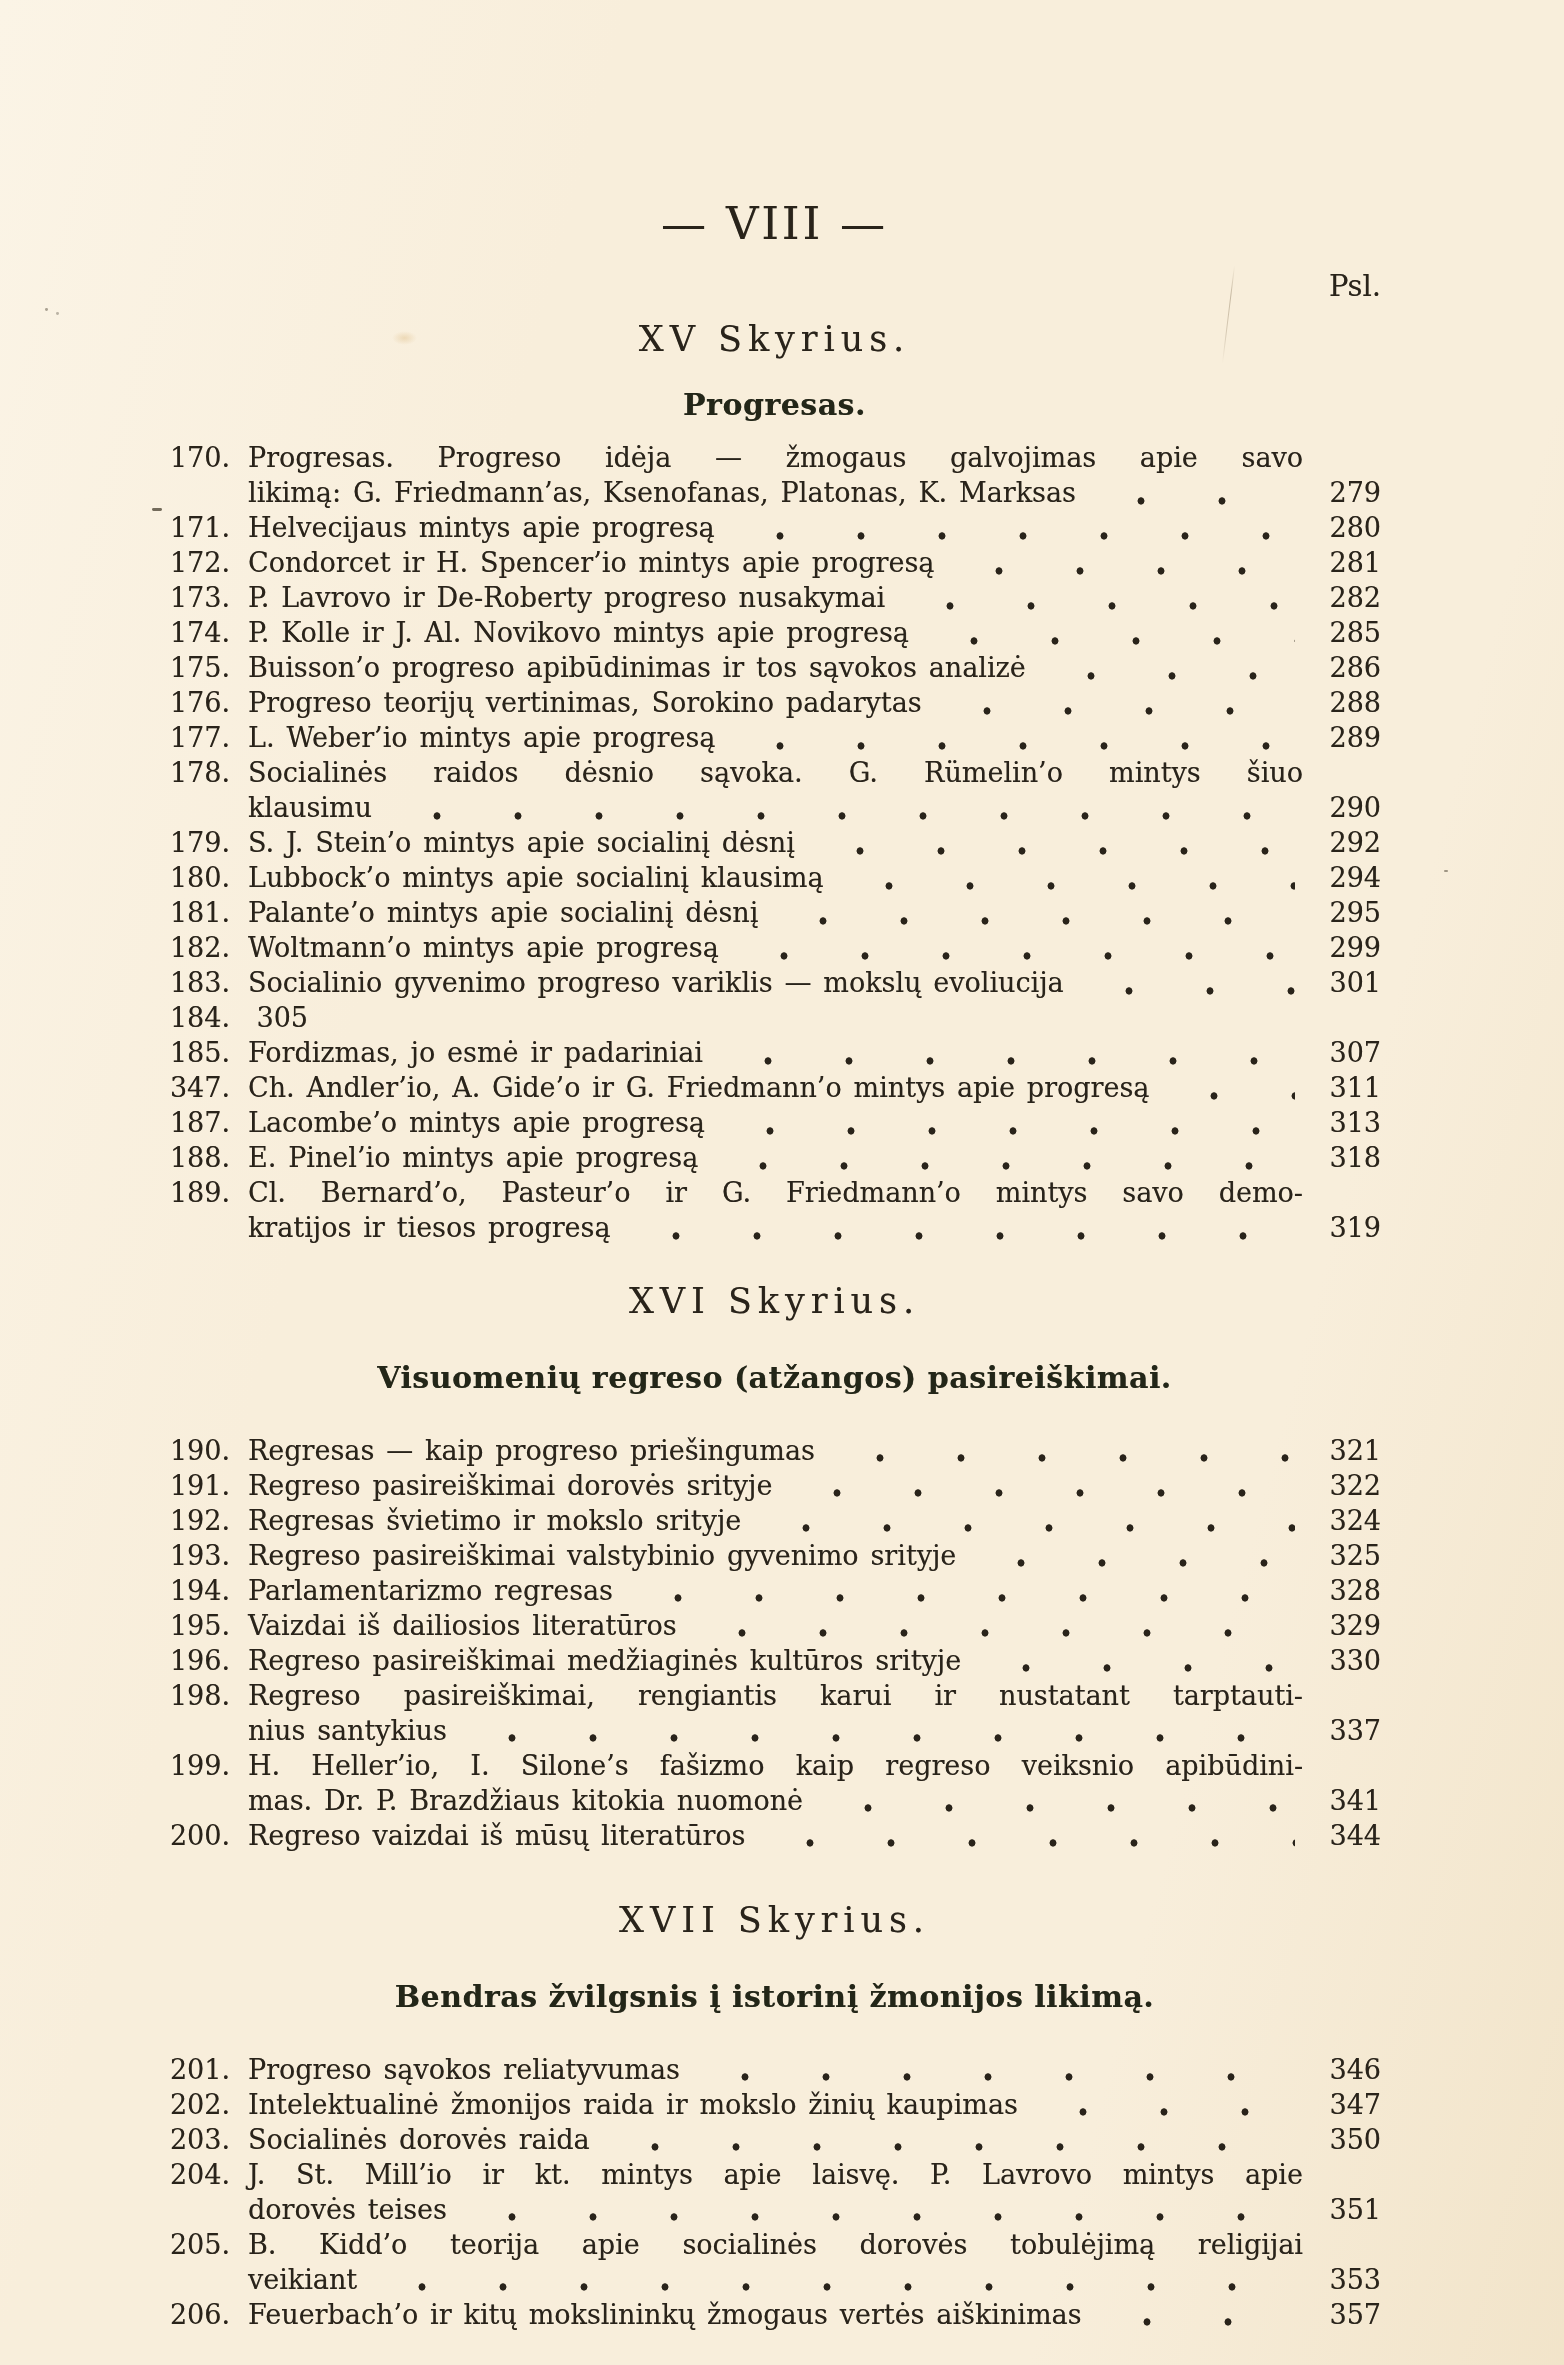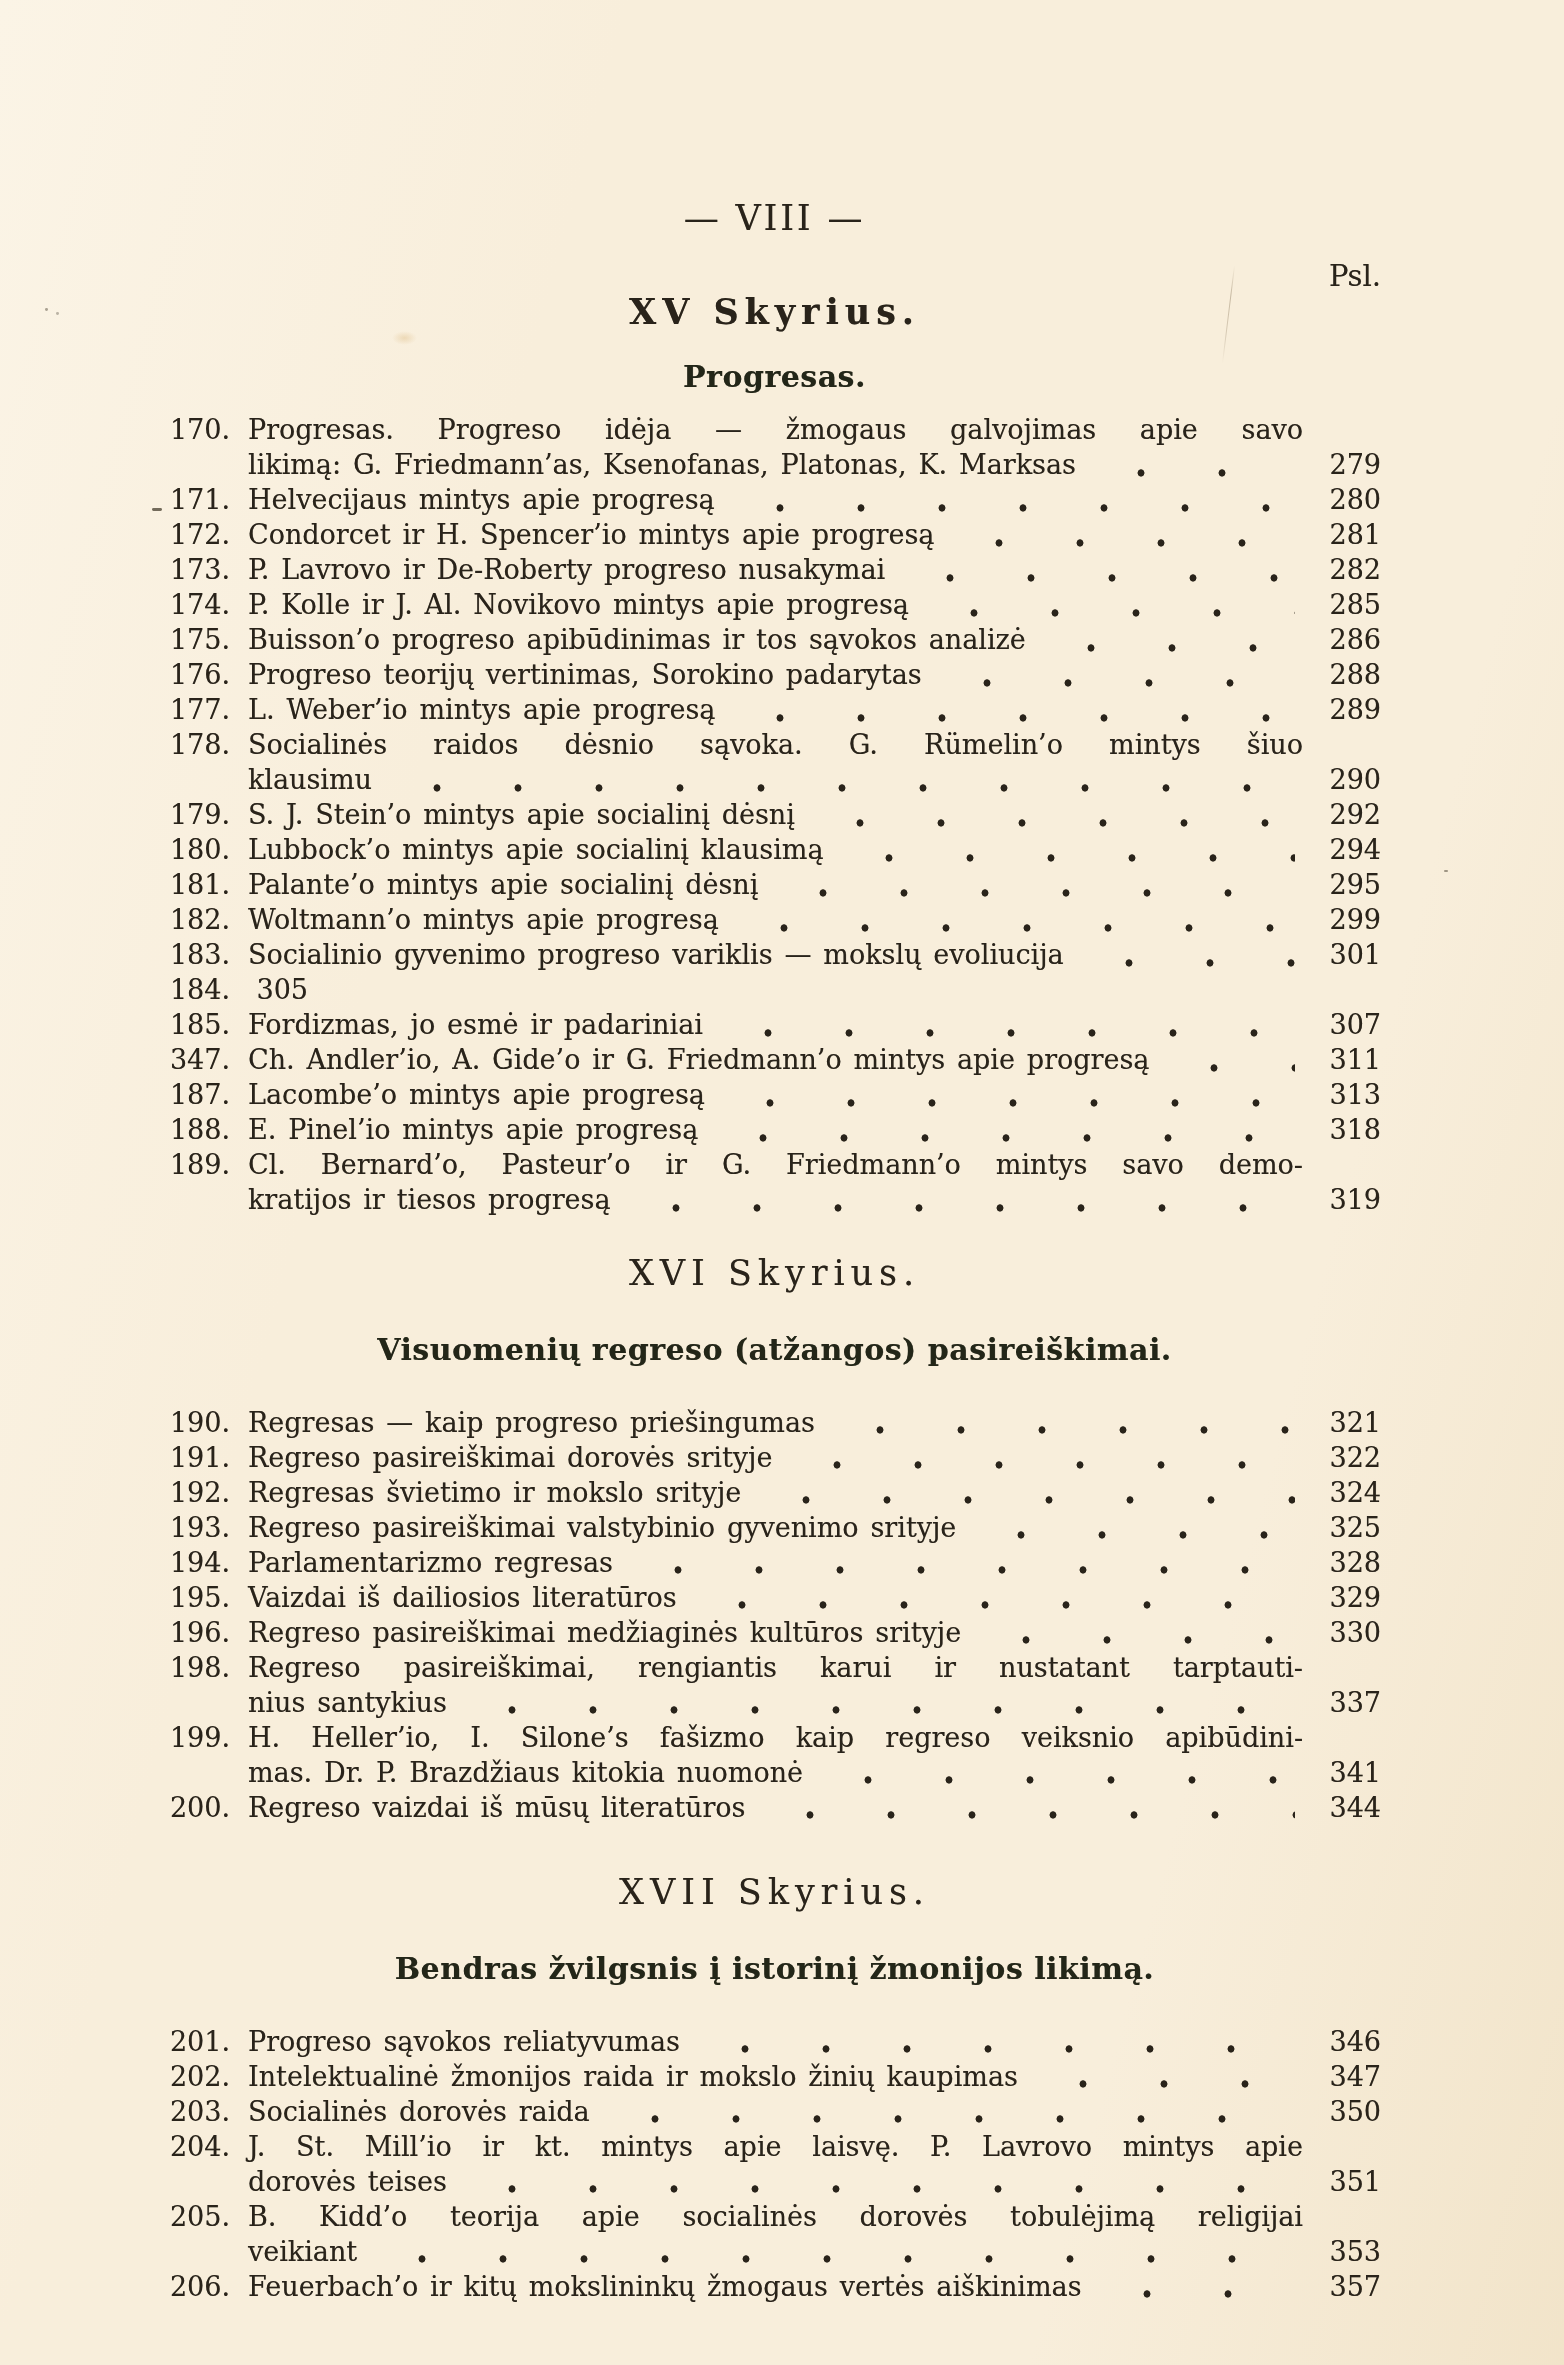--- a/index.html
+++ b/index.html
@@ -18,36 +18,36 @@
   }
   .page{
     position:relative;
     width:100%;height:100%;
     padding:201px 183px 28px 168px;
     overflow:hidden;
     text-shadow:0.2px 0.3px 0.4px rgba(41,35,26,0.45);
   }
   .roman{
     text-align:center;
-    font-size:35px;line-height:1;
+    font-size:45px;line-height:1;
     letter-spacing:2.8px;
   }
   .psl{
     text-align:right;
     font-size:29px;line-height:1;
     margin-top:25.5px;
   }
   .sec .chapter{
     margin-top:37px;
     text-align:center;
     font-size:35px;line-height:1.12;
     font-weight:normal;
     letter-spacing:0.17em;
   }
-  .sec:first-child .chapter{margin-top:1px;font-weight:bold;}
+  .sec:first-child .chapter{margin-top:19px;}
   .sec:last-child .chapter{margin-top:48px;text-align:center;}
   .sec .stitle{
     margin-top:40px;
     text-align:center;
     font-size:30px;line-height:1.12;
     font-weight:bold;
     letter-spacing:0.5px;
     color:var(--ink-strong);
   }
   .sec:first-child .stitle{margin-top:29px;}

